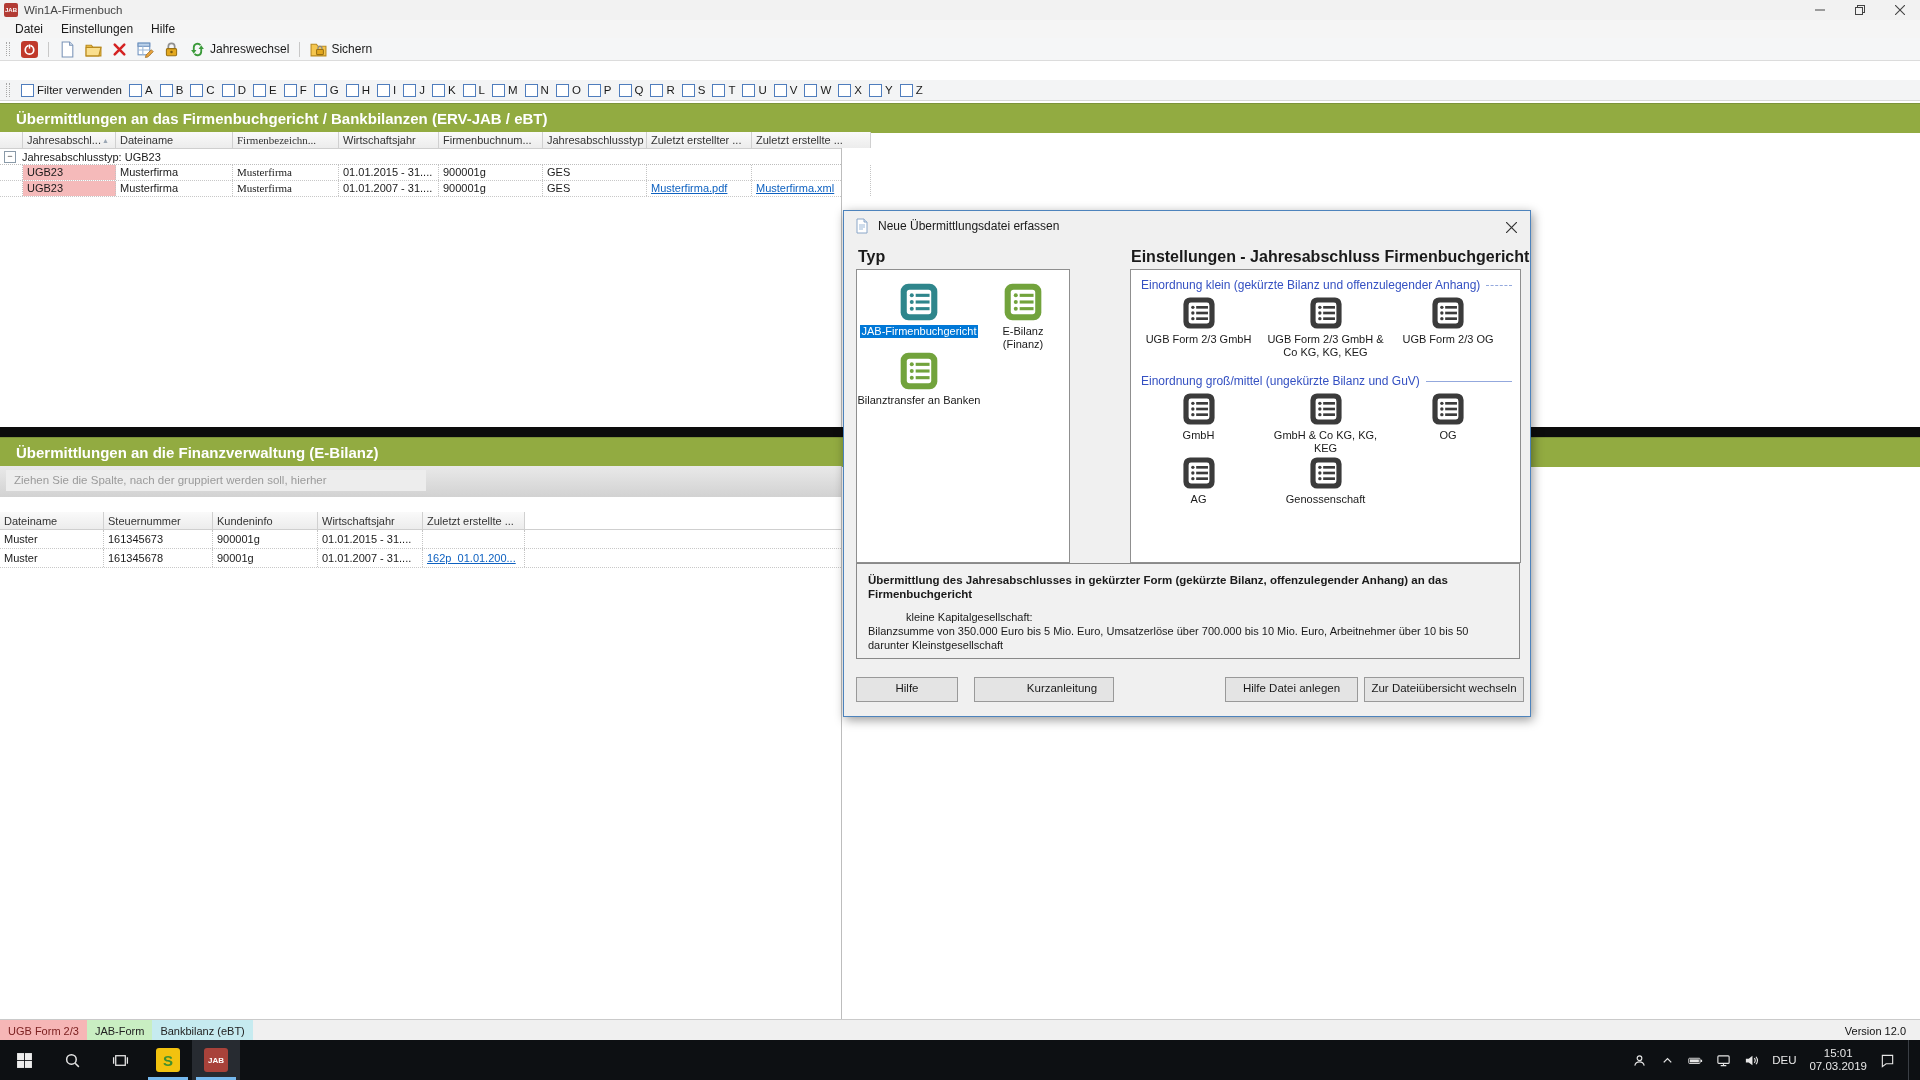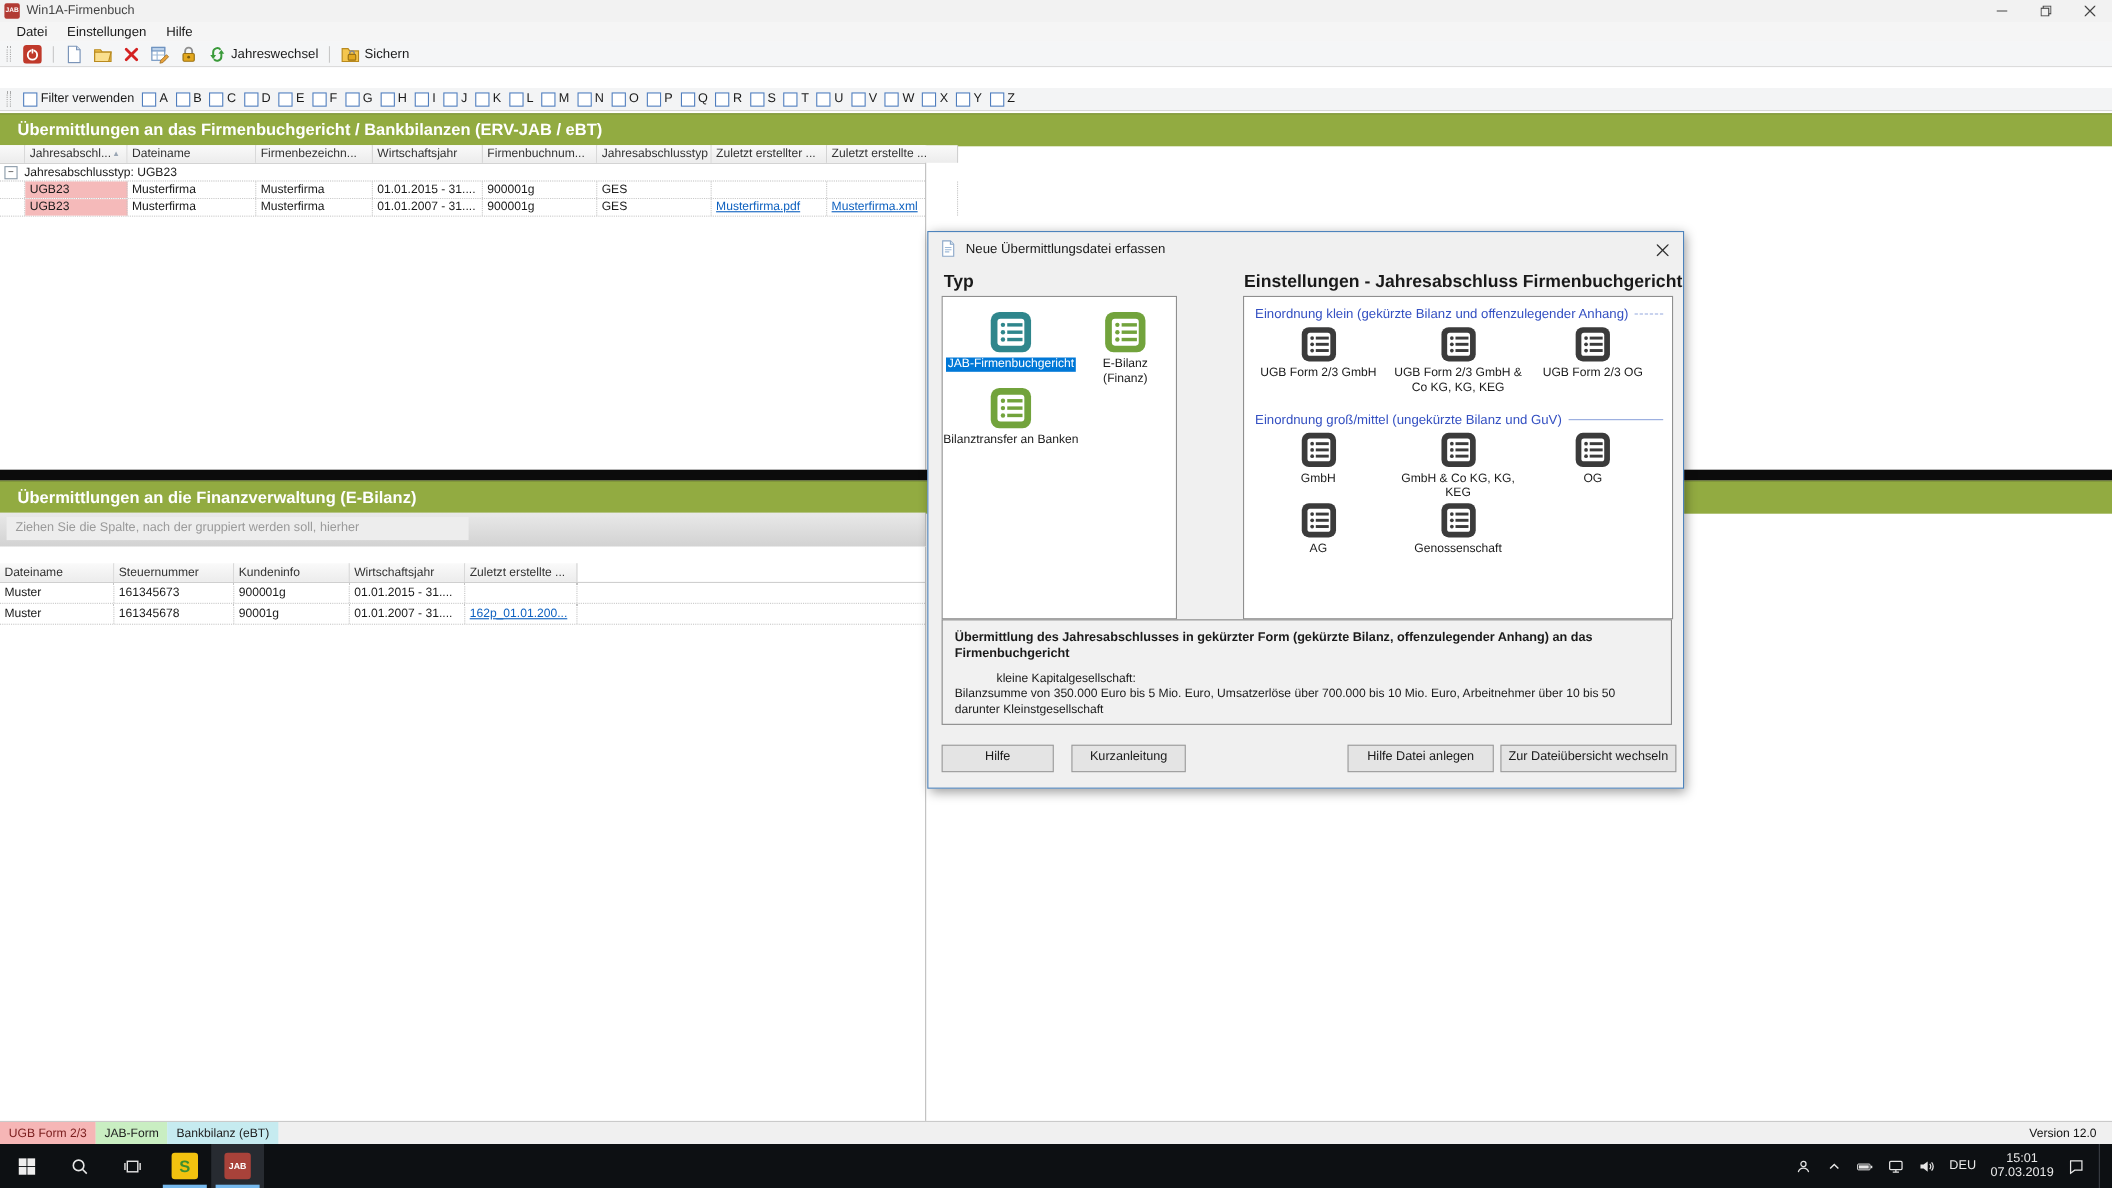--- a/index.html
+++ b/index.html
@@ -59,21 +59,21 @@
   .sorticon{font-size:7px;color:#9aa6b4;margin-left:auto;margin-right:6px;}
   .lnk{color:var(--link,#0e61c0);text-decoration:underline;}
 
   
   .grid1{position:absolute;top:132px;left:0;width:841px;height:295px;background:#fff;border-right:1px solid #bdbdbd;}
   .grouppanel{height:25px;background:#ececec;border-bottom:1px solid #cfcfcf;display:flex;align-items:center;padding-left:6px;}
   .gchip{height:18px;display:flex;align-items:center;padding:0 8px;border:1px solid #aab4be;
          background:linear-gradient(#fcfcfc,#e4e4e4);font-size:11px;}
   .gchip .sorticon{margin-left:14px;margin-right:0;}
   .g1head{display:flex;height:16px;border-bottom:1px solid #cfcfcf;}
-  .c0{width:18px;flex:none;} .c1{width:88px;flex:none;} .c2{width:112px;flex:none;} .c3{width:101px;flex:none;}
+  .c0{width:18px;flex:none;} .c1{width:88px;flex:none;} .c2{width:112px;flex:none;} .c3{width:101px;flex:none;font-family:Liberation Serif, serif;}
   .c4{width:95px;flex:none;} .c5{width:99px;flex:none;} .c6{width:99px;flex:none;} .c7{width:100px;flex:none;}
   .c8{width:114px;flex:none;}
   .grouprow{display:flex;align-items:center;height:15px;border-bottom:1px dotted #bdbdbd;}
   .expbox{width:10px;height:10px;border:1px solid #8a9aa8;background:#fff;font-size:9px;line-height:8px;
           text-align:center;margin:0 6px 0 4px;color:#333;}
   .g1row{display:flex;height:15px;line-height:15px;border-bottom:1px dotted #c8c8c8;}
   .pink{background:var(--pink-cell,#f5baba);}
 
   
   .groupby{position:absolute;top:466px;left:0;width:841px;height:31px;
@@ -139,21 +139,21 @@
   .clsitem:nth-child(3){width:118px;}
   .cname{margin-top:3px;font-size:11px;line-height:13px;text-align:center;}
   .descbox{position:absolute;left:12px;top:352px;width:640px;height:76px;background:#f1f1f1;
            border:1px solid #898989;padding:9px 11px;}
   .descbold{font-weight:bold;font-size:11.5px;line-height:14px;}
   .descline{font-size:11px;line-height:14px;}
   .descline.first{margin-top:9px;padding-left:38px;}
   .dbtn{position:absolute;top:466px;height:23px;background:#e4e4e4;border:1px solid #999;
         font-size:11.5px;text-align:center;line-height:21px;}
   .btn-hilfe{left:12px;width:100px;}
-  .btn-kurz{left:130px;width:102px;}
+  .btn-kurz{left:130px;width:102px;padding-left:36px;}
   .btn-neu{left:381px;width:131px;}
   .btn-zur{left:520px;width:158px;}
 </style>
 </head>
 <body>
 
 <div class="screen">
 
   <div class="band titlebar">
     <div class="appicon">JAB</div>

